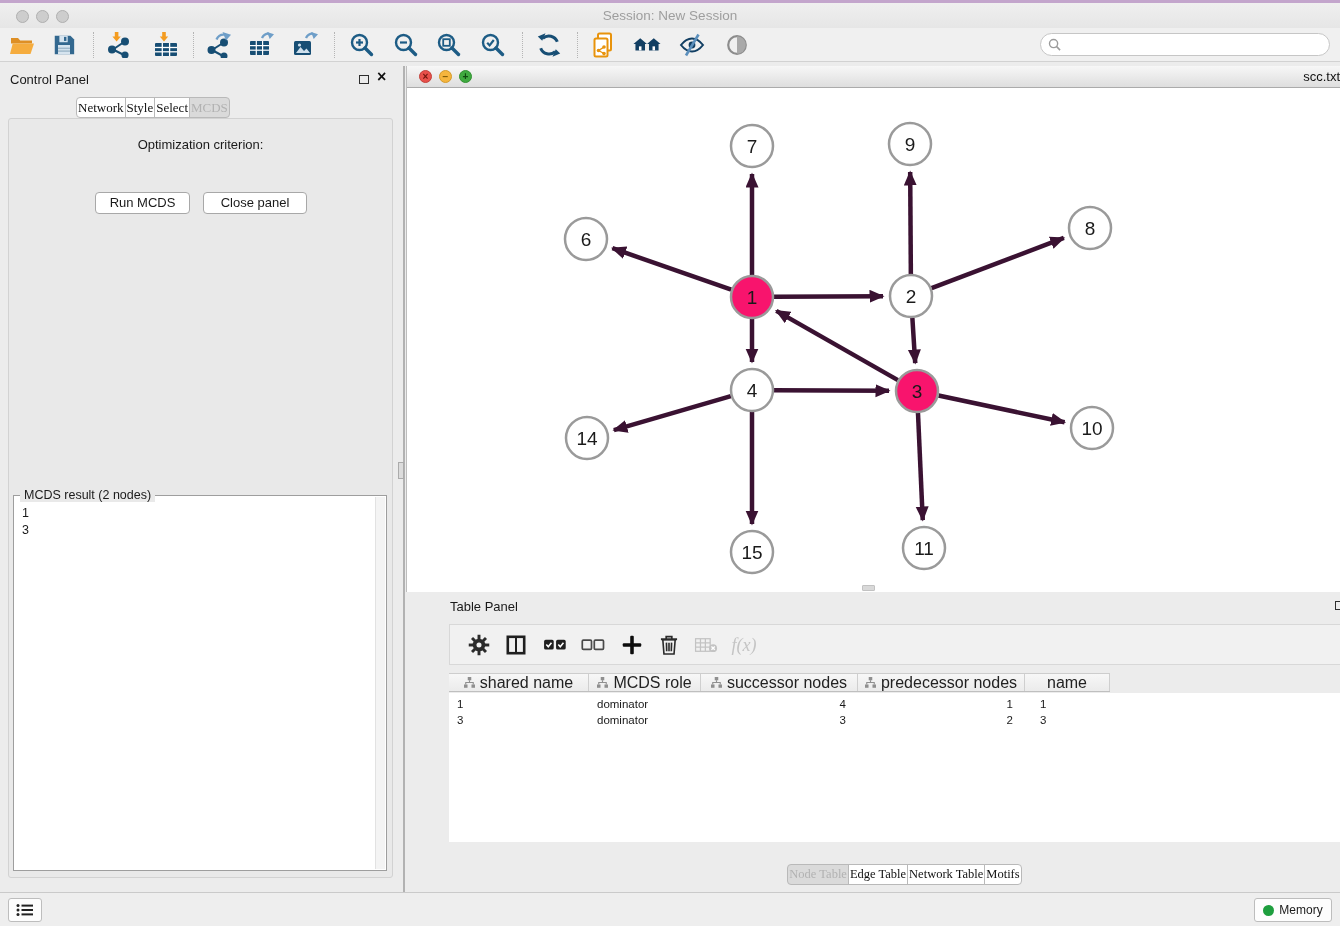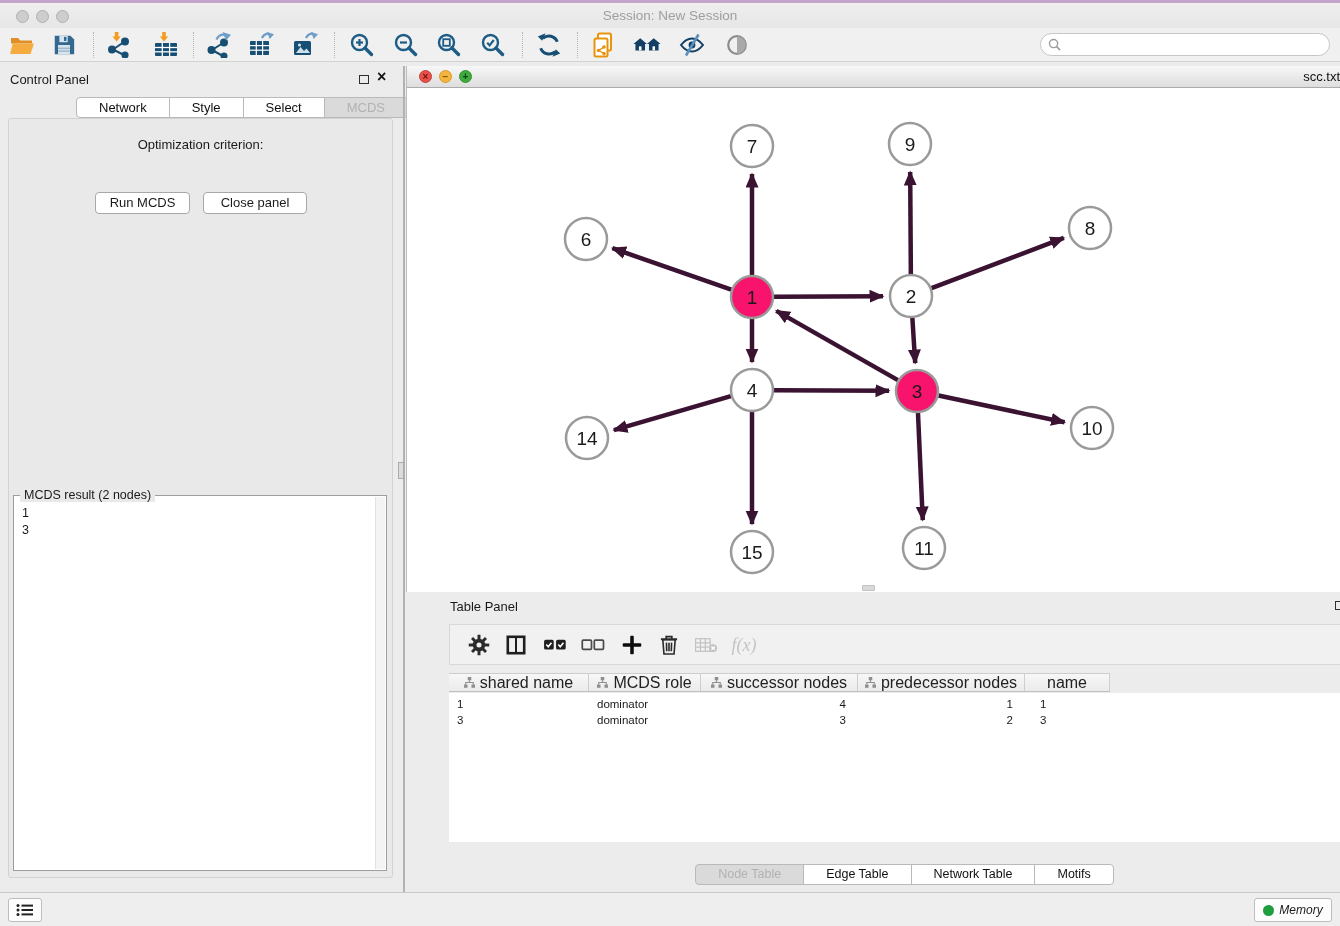--- a/index.html
+++ b/index.html
@@ -19,21 +19,21 @@
   .tbsep { position:absolute; top:4px; height:26px; width:0; border-left:1px dotted #B5B5B5; }
   #toolbar-search { position:absolute; left:1040px; top:5px; width:290px; height:23px; background:#fff; border:1px solid #C6C6C6; border-radius:12px; display:flex; align-items:center; padding-left:7px; }
   #toolbar-search input { border:none; outline:none; flex:1; font-size:12px; background:transparent; }
 
   
   #control-panel { left:0; top:66px; width:403px; height:826px; background:#ECECEC; }
   #cp-title { position:absolute; left:10px; top:6px; font-size:13px; color:#1a1a1a; }
   .win-float { position:absolute; top:9px; width:10px; height:9px; border:1.6px solid #2E2E2E; }
   .win-close { position:absolute; top:2px; font-size:16px; font-weight:bold; color:#111; line-height:18px; }
   #cp-tabs { position:absolute; left:77px; top:31px; display:flex; }
-  .tab { height:21px; line-height:19px; padding:0 22px; font-size:13px; background:#fff; border:1px solid #B9B9B9; margin-left:-1px; color:#111; }
+  .tab { height:21px; line-height:19px; padding:0 1px; font-size:13px; background:#fff; border:1px solid #B9B9B9; margin-left:-1px; color:#111;font-family:Liberation Serif, serif; }
   .tab.first { border-radius:4px 0 0 4px; }
   .tab.last { border-radius:0 4px 4px 0; }
   .tab.selected-gray { background:#DADADA; color:#B2B2B2; }
   #cp-body { position:absolute; left:8px; top:52px; width:385px; height:760px; background:#E9E9E9; border:1px solid #D2D2D2; border-radius:3px; }
   #opt-label { position:absolute; left:0; top:18px; width:100%; text-align:center; font-size:13px; }
   #criterion-select { position:absolute; left:37px; top:40px; width:307px; height:21px; background:#fff; border:1px solid #A8A8A8; border-radius:4px; font-size:13px; line-height:19px; padding-left:8px; }
   #criterion-select .stepper { position:absolute; right:6px; top:3px; width:10px; height:15px; }
   .tri-up { width:0; height:0; border-left:4px solid transparent; border-right:4px solid transparent; border-bottom:5px solid #555; margin-bottom:3px; }
   .tri-down { width:0; height:0; border-left:4px solid transparent; border-right:4px solid transparent; border-top:5px solid #555; }
   .cp-btn { position:absolute; top:73px; height:22px; background:#fff; border:1px solid #A8A8A8; border-radius:4px; font-size:13px; text-align:center; line-height:20px; }
@@ -67,21 +67,21 @@
   .trow { position:absolute; left:0; width:661px; height:16px; display:flex; font-size:11.5px; }
   .td { height:16px; line-height:16px; overflow:hidden; }
   .td.l { text-align:left; padding-left:8px; }
   .td.r { text-align:right; padding-right:12px; }
   #tp-tabs { position:absolute; left:0; top:272px; width:100%; display:flex; justify-content:center; }
   #tp-tabs .tab { font-size:12.5px; height:21px; line-height:19px; }
 
   
   #statusbar { left:0; top:892px; width:1340px; height:34px; background:#EEEEEE; border-top:1px solid #CACACA; }
   #list-btn { position:absolute; left:8px; top:5px; width:34px; height:24px; background:#FDFDFD; border:1px solid #BDBDBD; border-radius:3px; display:flex; align-items:center; justify-content:center; }
-  #memory-btn { position:absolute; right:8px; top:5px; width:78px; height:24px; background:#FDFDFD; border:1px solid #BDBDBD; border-radius:3px; display:flex; align-items:center; justify-content:center; gap:5px; font-size:12px;font-style:italic; }
+  #memory-btn { position:absolute; right:8px; top:5px; width:78px; height:24px; background:#FDFDFD; border:1px solid #BDBDBD; border-radius:3px; display:flex; align-items:center; justify-content:center; gap:5px; font-size:12px; }
   #memory-dot { width:11px; height:11px; border-radius:50%; background:#1E9E3E; }
 </style>
 </head>
 <body>
 
 <div id="top-strip" class="abs"></div>
 <div id="titlebar" class="abs">
   <span class="tl-dot" style="left:16px"></span>
   <span class="tl-dot" style="left:36px"></span>
   <span class="tl-dot" style="left:56px"></span>

